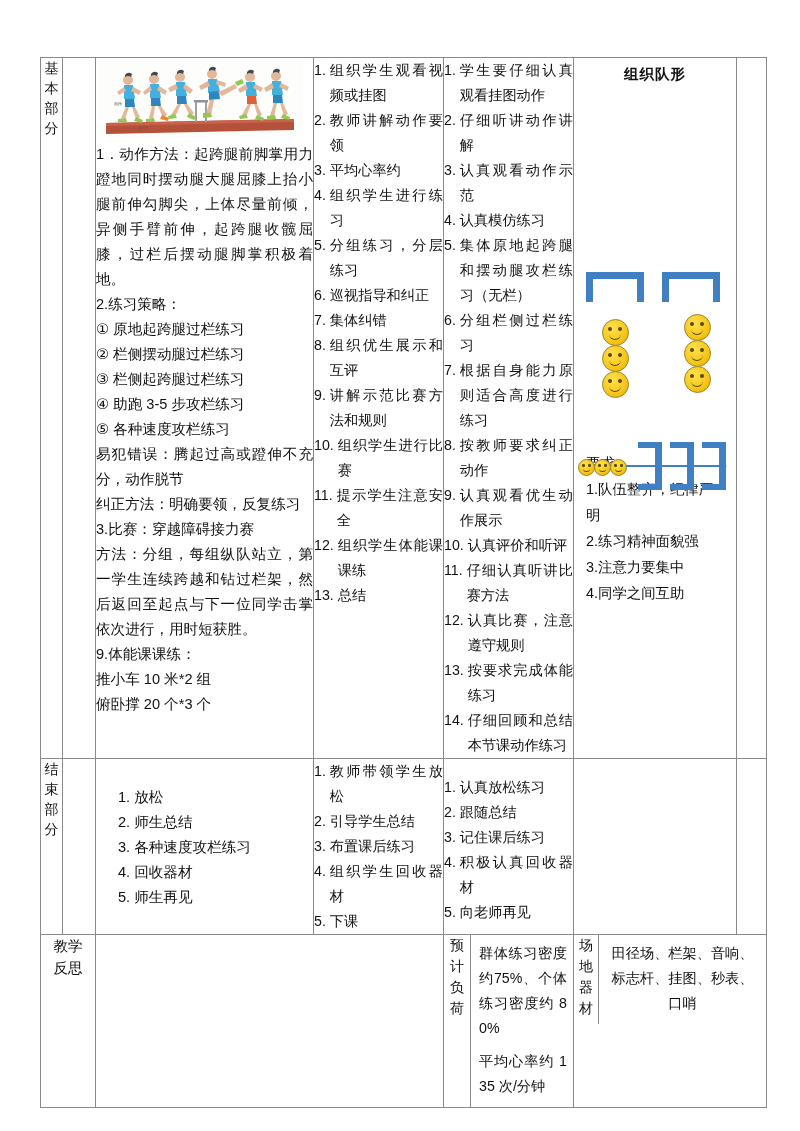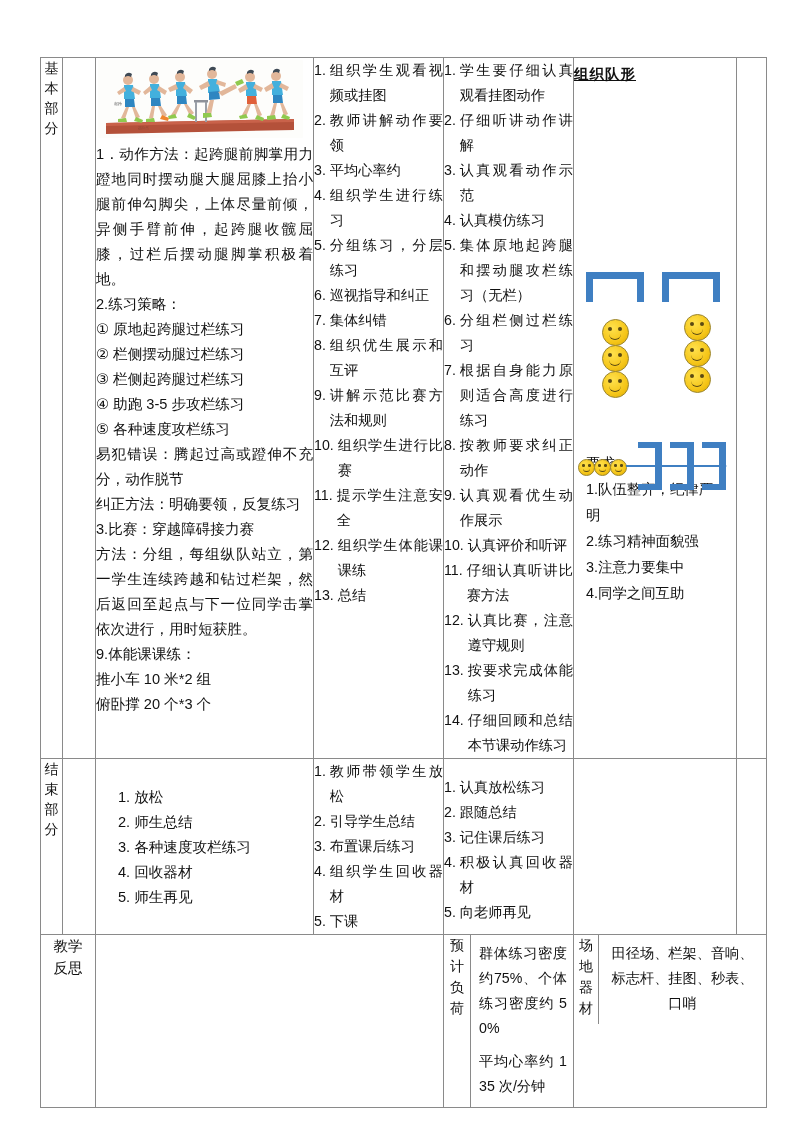--- a/index.html
+++ b/index.html
@@ -67,22 +67,22 @@
 
   
   .illus{
     width:205px;height:78px;margin:2px 0 4px 2px;
     position:relative;overflow:hidden;border-radius:2px;
     background:#fdfdfb;
   }
 
   
   .formtitle{
-    font-size:14.5px;font-weight:bold;
-    padding:7px 0 2px 0;letter-spacing:1px;text-decoration:underline;
+    text-align:center;font-size:14.5px;font-weight:bold;
+    padding:7px 0 2px 0;letter-spacing:1px;
   }
   .diagram{position:relative;height:360px;}
   .hurdle{position:absolute;}
   .hurdle i{position:absolute;background:#3f7fc2;display:block;}
   .smiley{
     position:absolute;width:25px;height:25px;border-radius:50%;
     background:radial-gradient(circle at 38% 32%, #ffe14d 0%, #f5c518 62%, #d9a800 100%);
     border:1px solid #9a8634;
   }
   .smiley::before{
@@ -538,21 +538,21 @@
         <table style="width:100%;border-collapse:collapse;table-layout:fixed;">
           <tbody>
                 <tr>
             <td style="width:26px;border:none;border-right:1px solid #8a8a8a;" class="vmini">
               <span style="display:block">预</span>
               <span style="display:block">计</span>
               <span style="display:block">负</span>
               <span style="display:block">荷</span>
             </td>
             <td style="border:none">
-              <div class="load">群体练习密度约75%、个体练习密度约 50%</div>
+              <div class="load">群体练习密度约75%、个体练习密度约 80%</div>
               <div class="load" style="padding-top:0">平均心率约 135 次/分钟</div>
             </td>
           </tr>
         </tbody>
             </table>
       </td>
       <td style="padding:0" colspan="2">
         <table style="width:100%;border-collapse:collapse;table-layout:fixed;">
           <tbody>
                 <tr>

